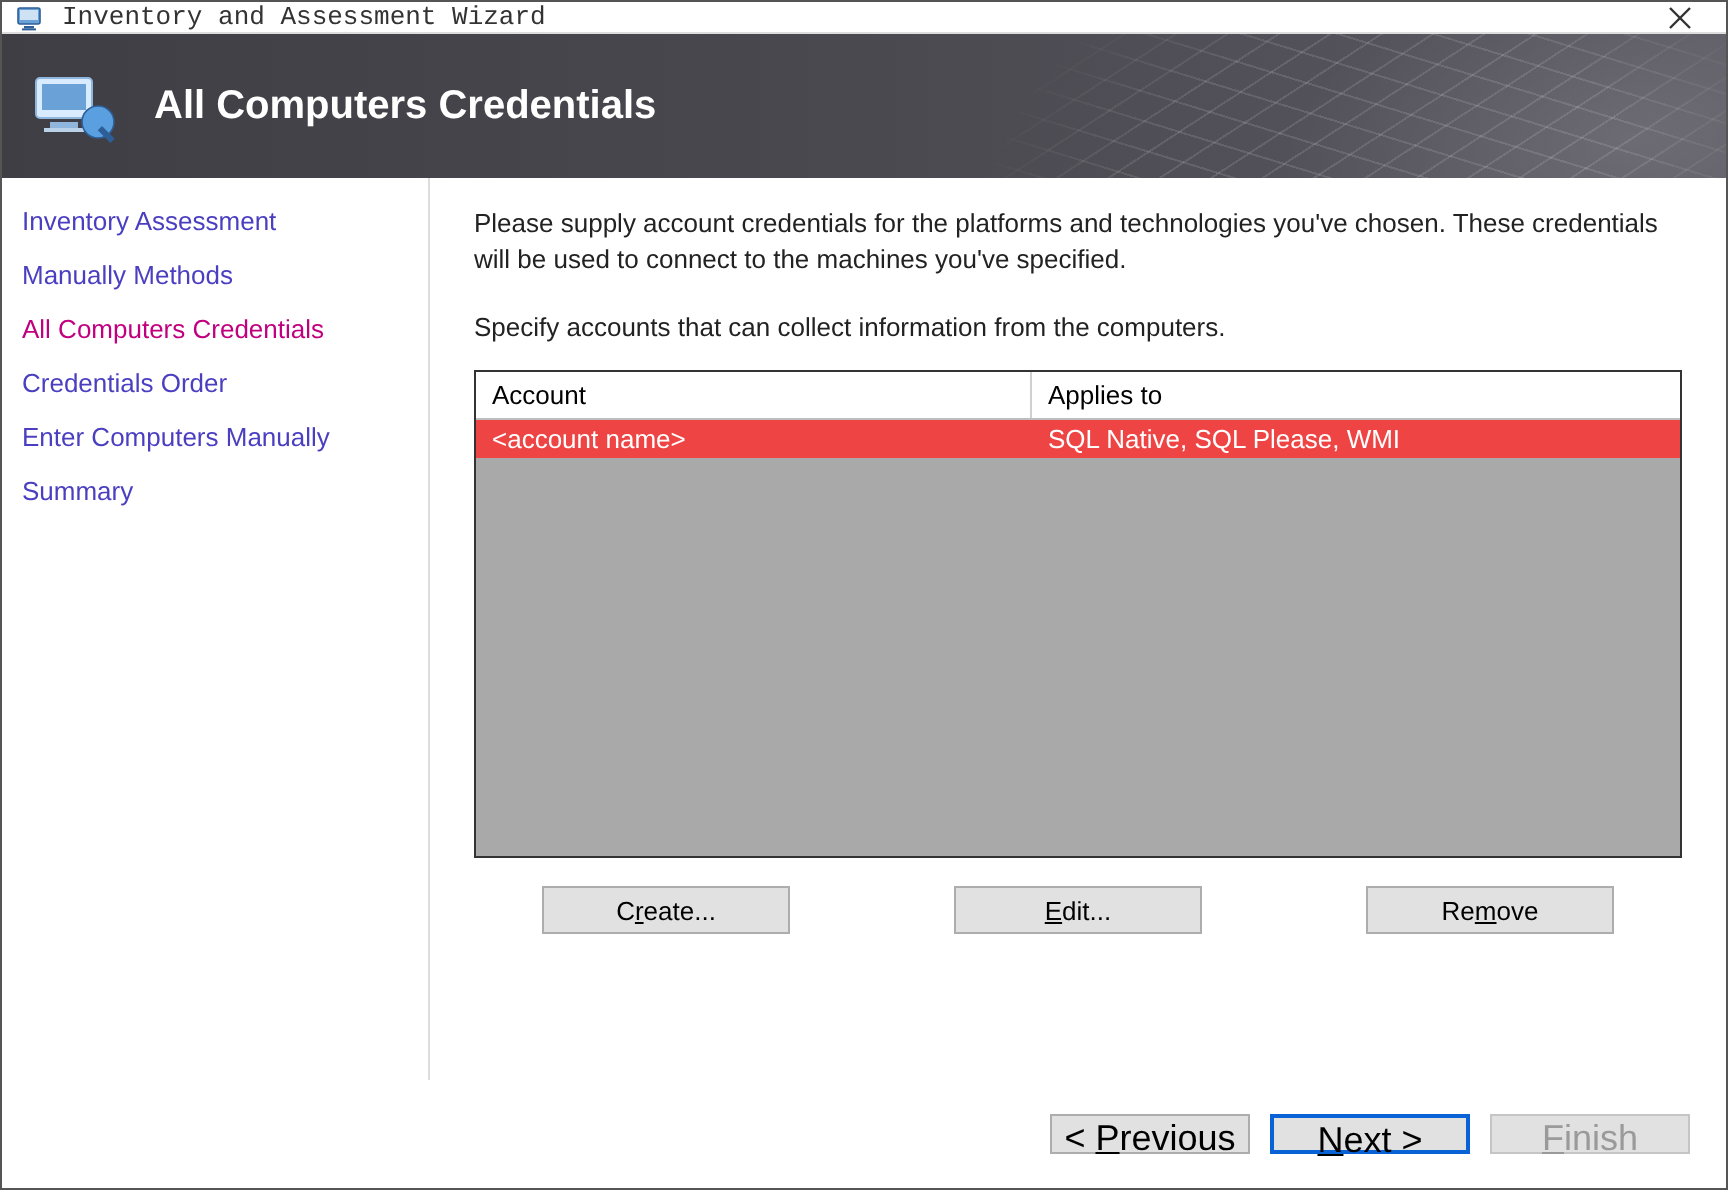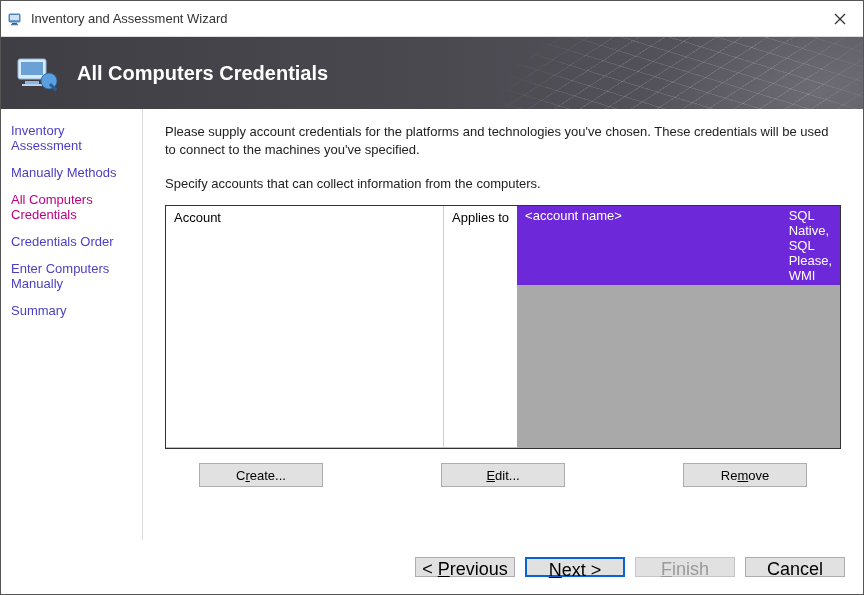--- a/index.html
+++ b/index.html
@@ -5,25 +5,26 @@
   * { box-sizing: border-box; }
   html, body { margin: 0; padding: 0; font-family: "Segoe UI", Tahoma, sans-serif; font-size: 12px; }
   .window {
     width: 864px; height: 595px;
     border: 1px solid #555;
     background: #fff;
     position: relative;
     display: flex; flex-direction: column;
   }
   .titlebar {
-    height: 36px;
+    height: 16px;
     display: flex; align-items: center;
     background: #fff;
     border-bottom: 1px solid #ddd;
     padding-left: 6px;
+    font-family: Liberation Mono, monospace;
   }
   .titlebar .icon { width: 18px; height: 18px; margin-right: 6px; display:flex; align-items:center; justify-content:center; }
   .titlebar .title { flex: 1; color: #333; font-size: 13px; }
   .titlebar .closebtn {
     width: 46px; height: 29px;
     display: flex; align-items: center; justify-content: center;
     cursor: pointer;
   }
   
   .banner {
@@ -77,39 +78,39 @@
     display: flex; flex-direction: column;
     min-height:0;
   }
   .instruction { font-weight: normal; font-size: 13px; color:#222; line-height:1.35; margin-bottom:18px; }
   .subtext { font-size: 13px; color:#222; margin-bottom:14px; }
   
   .listbox {
     border: 1px solid #333;
     background: #a9a9a9;
     height: 244px;
-    display:flex; flex-direction:row;
+    display:flex; flex-direction:column;
   }
   .listbox .header {
     display:flex;
     background:#fff;
     border-bottom: 1px solid #bdbdbd;
   }
   .listbox .header .col {
     padding: 4px 8px;
     font-size: 13px;
     border-right: 1px solid #d0d0d0;
   }
   .listbox .header .col:last-child { border-right:none; }
   .col-account { width: 278px; }
   .col-applies { flex:1; }
   .listbox .rows { flex:1; overflow:auto; }
   .listbox .row {
     display:flex;
-    background:#6d28d9;
+    background:#ef4444;
     color:#fff;
     font-size:13px;
   }
   .listbox .row .cell { padding: 2px 8px; }
   
   .rowbuttons {
     display:flex; justify-content: space-between;
     margin-top: 14px;
     padding: 0 34px;
   }
@@ -217,16 +218,15 @@
         <button><span class="accesskey">E</span><span>dit...</span></button>
         <button><span>Re</span><span class="accesskey">m</span><span>ove</span></button>
       </div>
     </div>
   </div>
 
   <div class="footer">
     <button><span>&lt; </span><span class="accesskey">P</span><span>revious</span></button>
     <button class="defaultbtn"><span class="accesskey">N</span><span>ext &gt;</span></button>
     <button disabled=""><span class="accesskey">F</span><span>inish</span></button>
-    <button>Cancel</button>
   </div>
 
 </div>
 
 </body></html>

